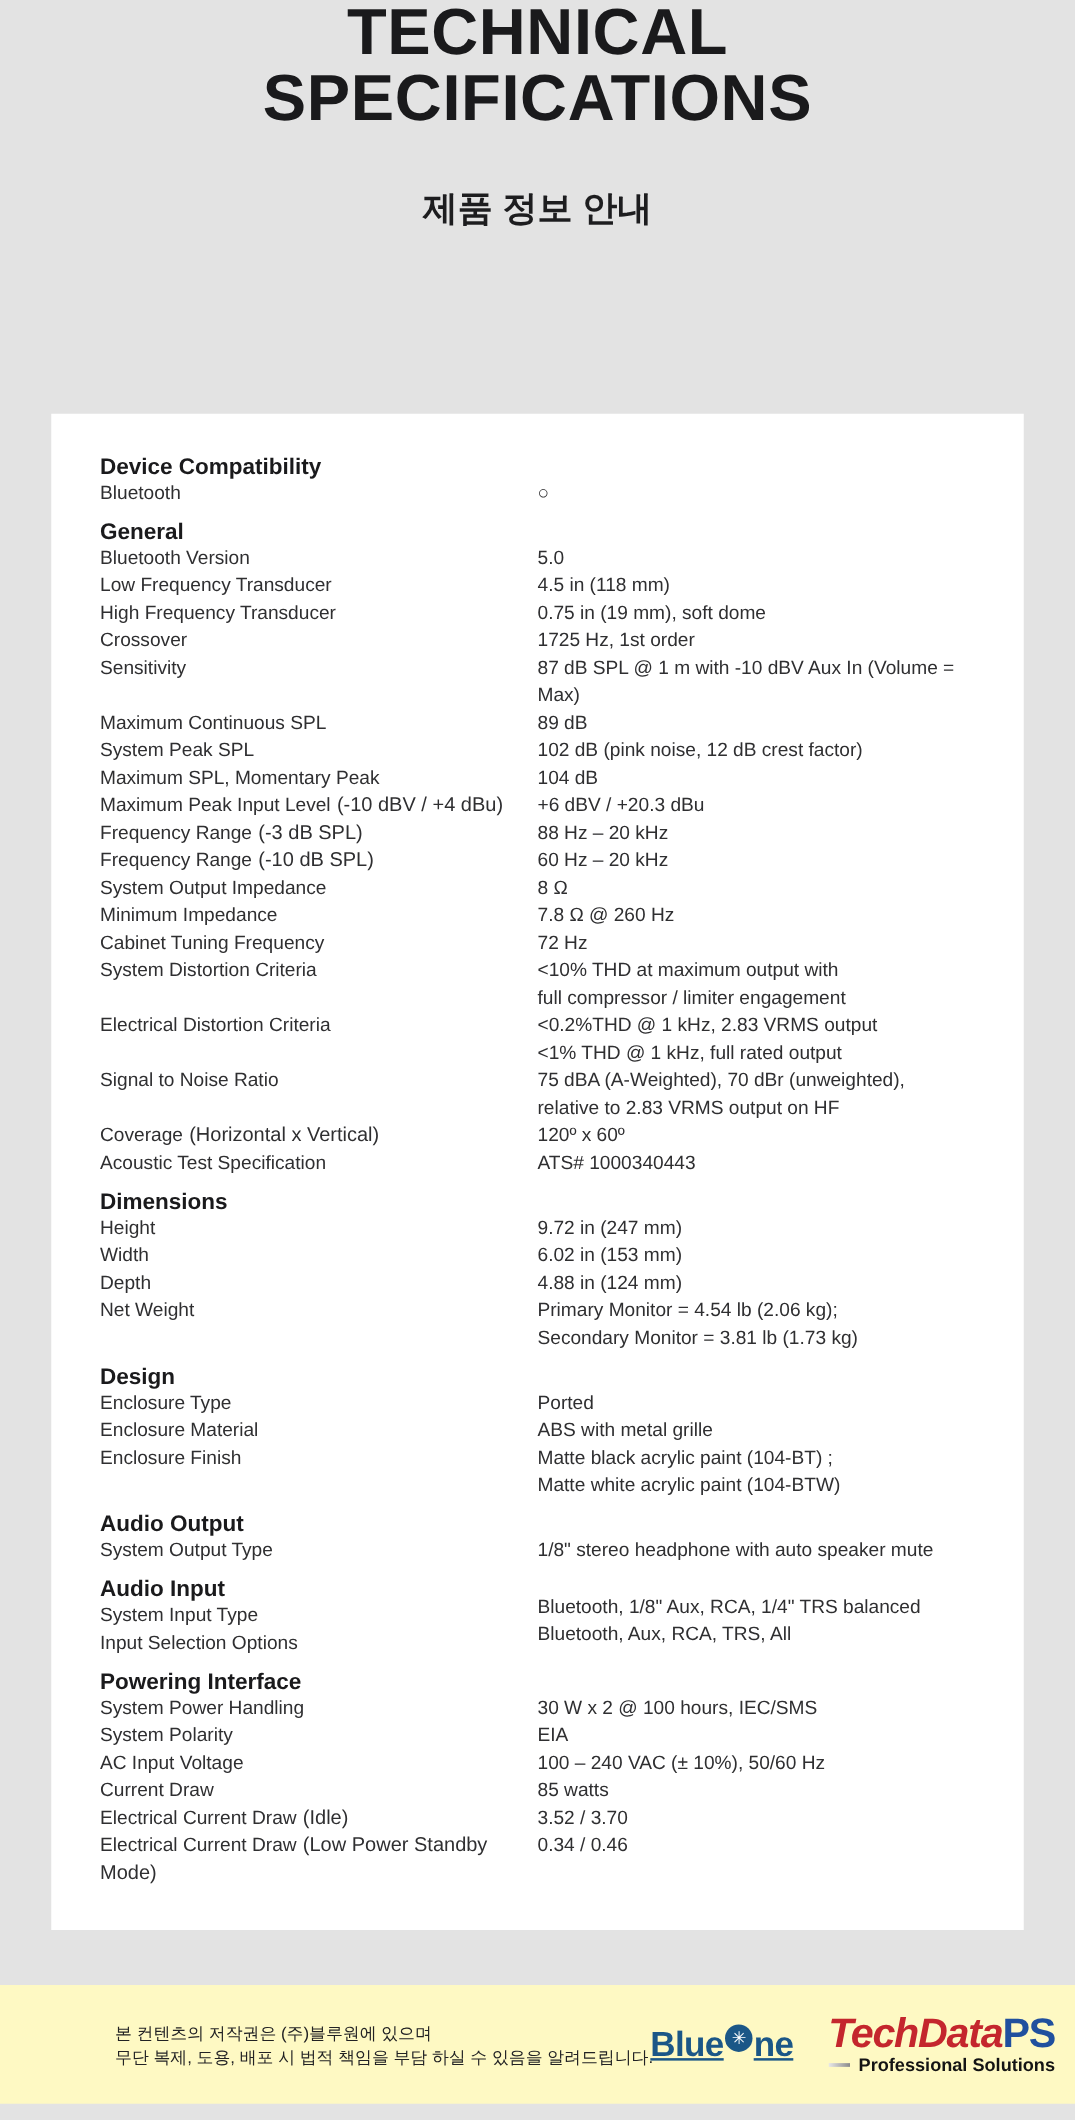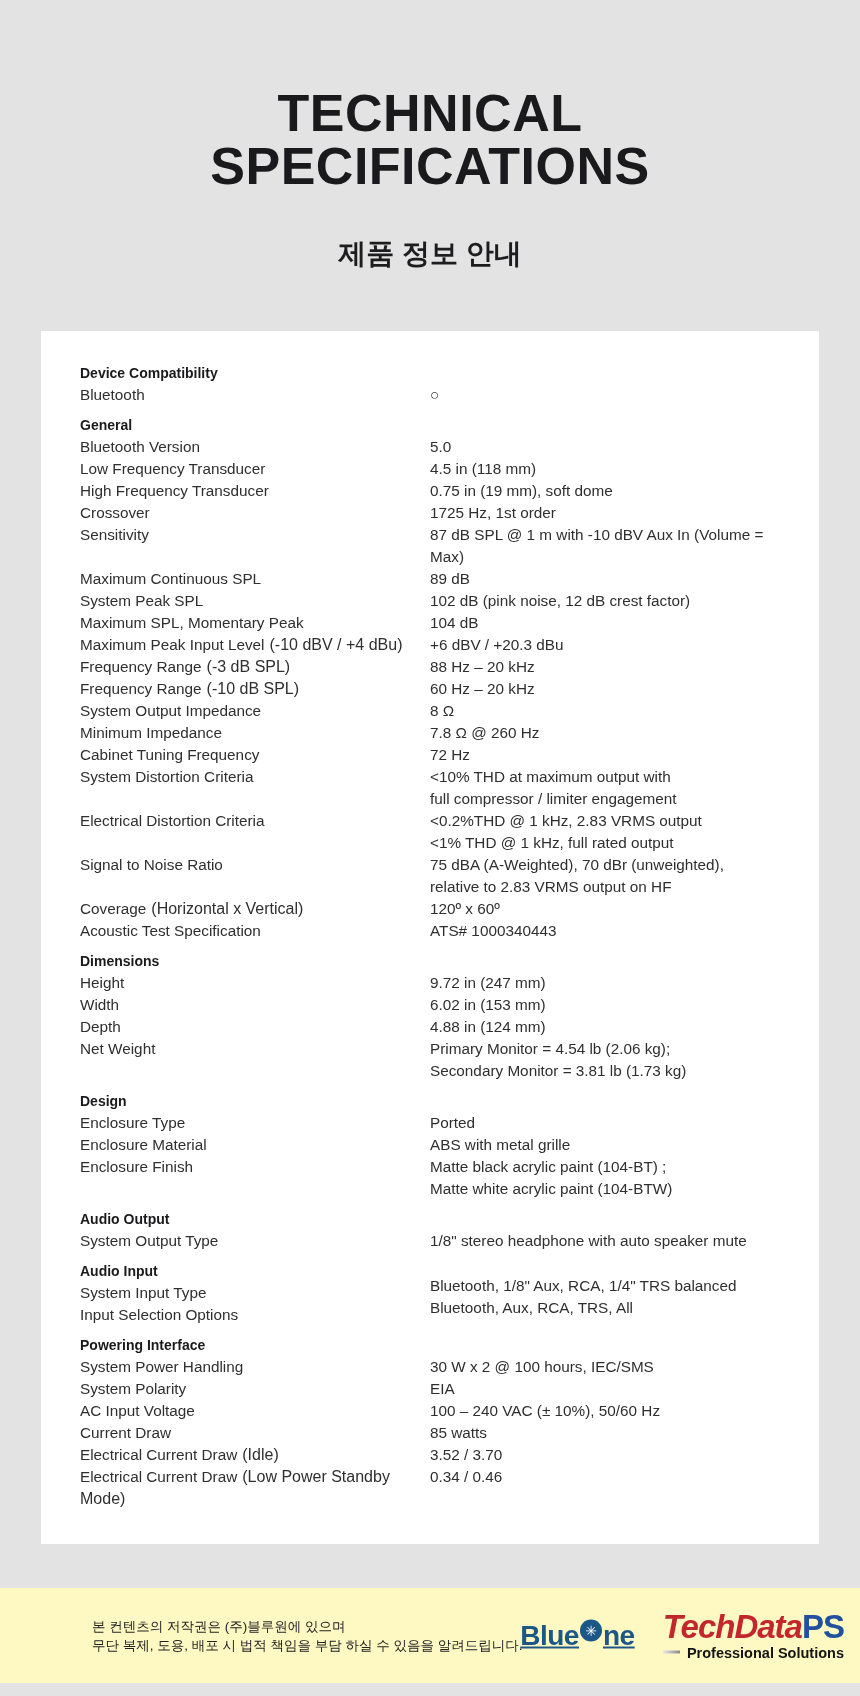--- a/index.html
+++ b/index.html
@@ -5,21 +5,21 @@
   html, body {
     margin: 0; padding: 0;
     width: 860px; height: 1696px;
     background: var(--bg, #e3e3e3);
     font-family: "Liberation Sans", "DejaVu Sans", sans-serif;
     color: #2f2f31;
     overflow: hidden;
     position: relative;
   }
   
-  .page-header { padding-top: 87px; text-align: center; }
+  .page-header { text-align: center; }
   .page-title {
     margin: 0;
     font-size: 52px;
     font-weight: 800;
     line-height: 53px;
     letter-spacing: 0.5px;
     color: var(--title, #1a1a1c);
   }
   .page-subtitle {
     margin-top: 42px;
@@ -31,21 +31,21 @@
   .spec-card {
     position: absolute;
     left: 41px; top: 331px;
     width: 778px; height: 1213px;
     background: #ffffff;
     box-sizing: border-box;
     padding: 31px 20px 0 39px;
   }
   .spec-section { }
   .section-heading {
-    font-size: 14px;
+    font-size: 18px;
     font-weight: 700;
     line-height: 22px;
     color: var(--heading, #1a1a1c);
     margin-top: 8px;
   }
   .spec-section:first-child .section-heading { margin-top: 0; }
   .spec-row { display: flex; align-items: flex-start; }
   .spec-label {
     flex: 0 0 350px;
     width: 350px;

